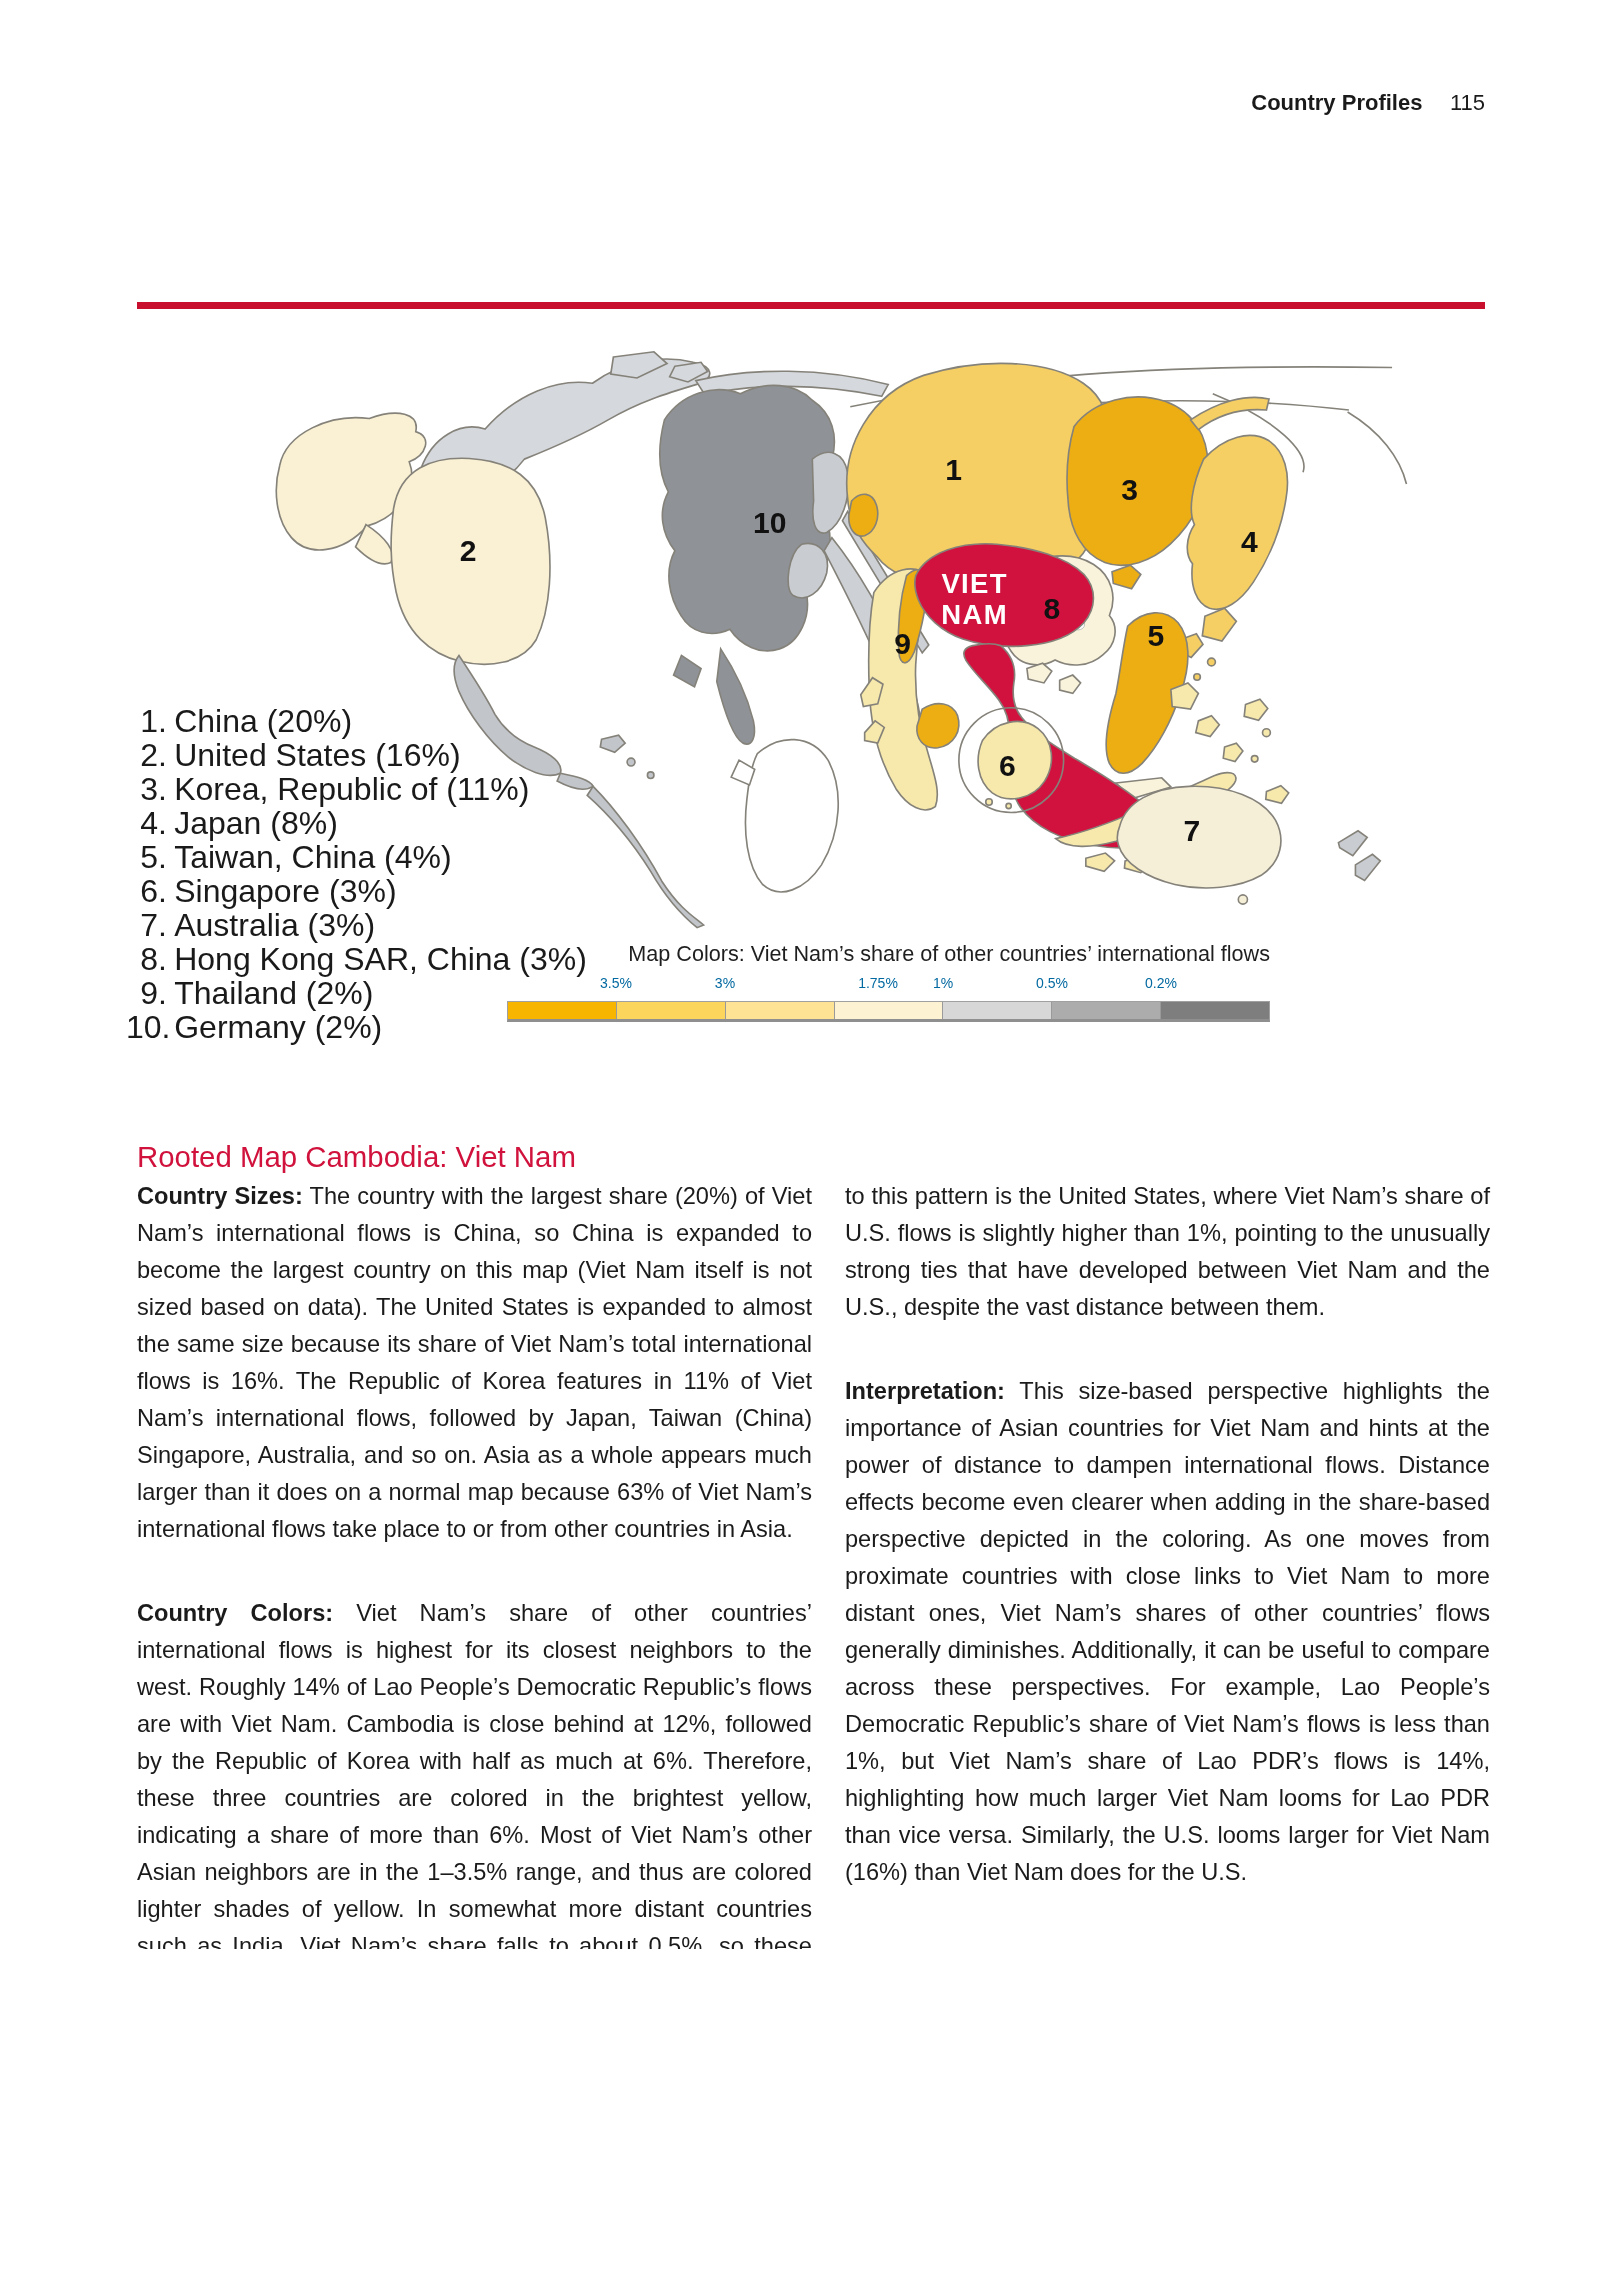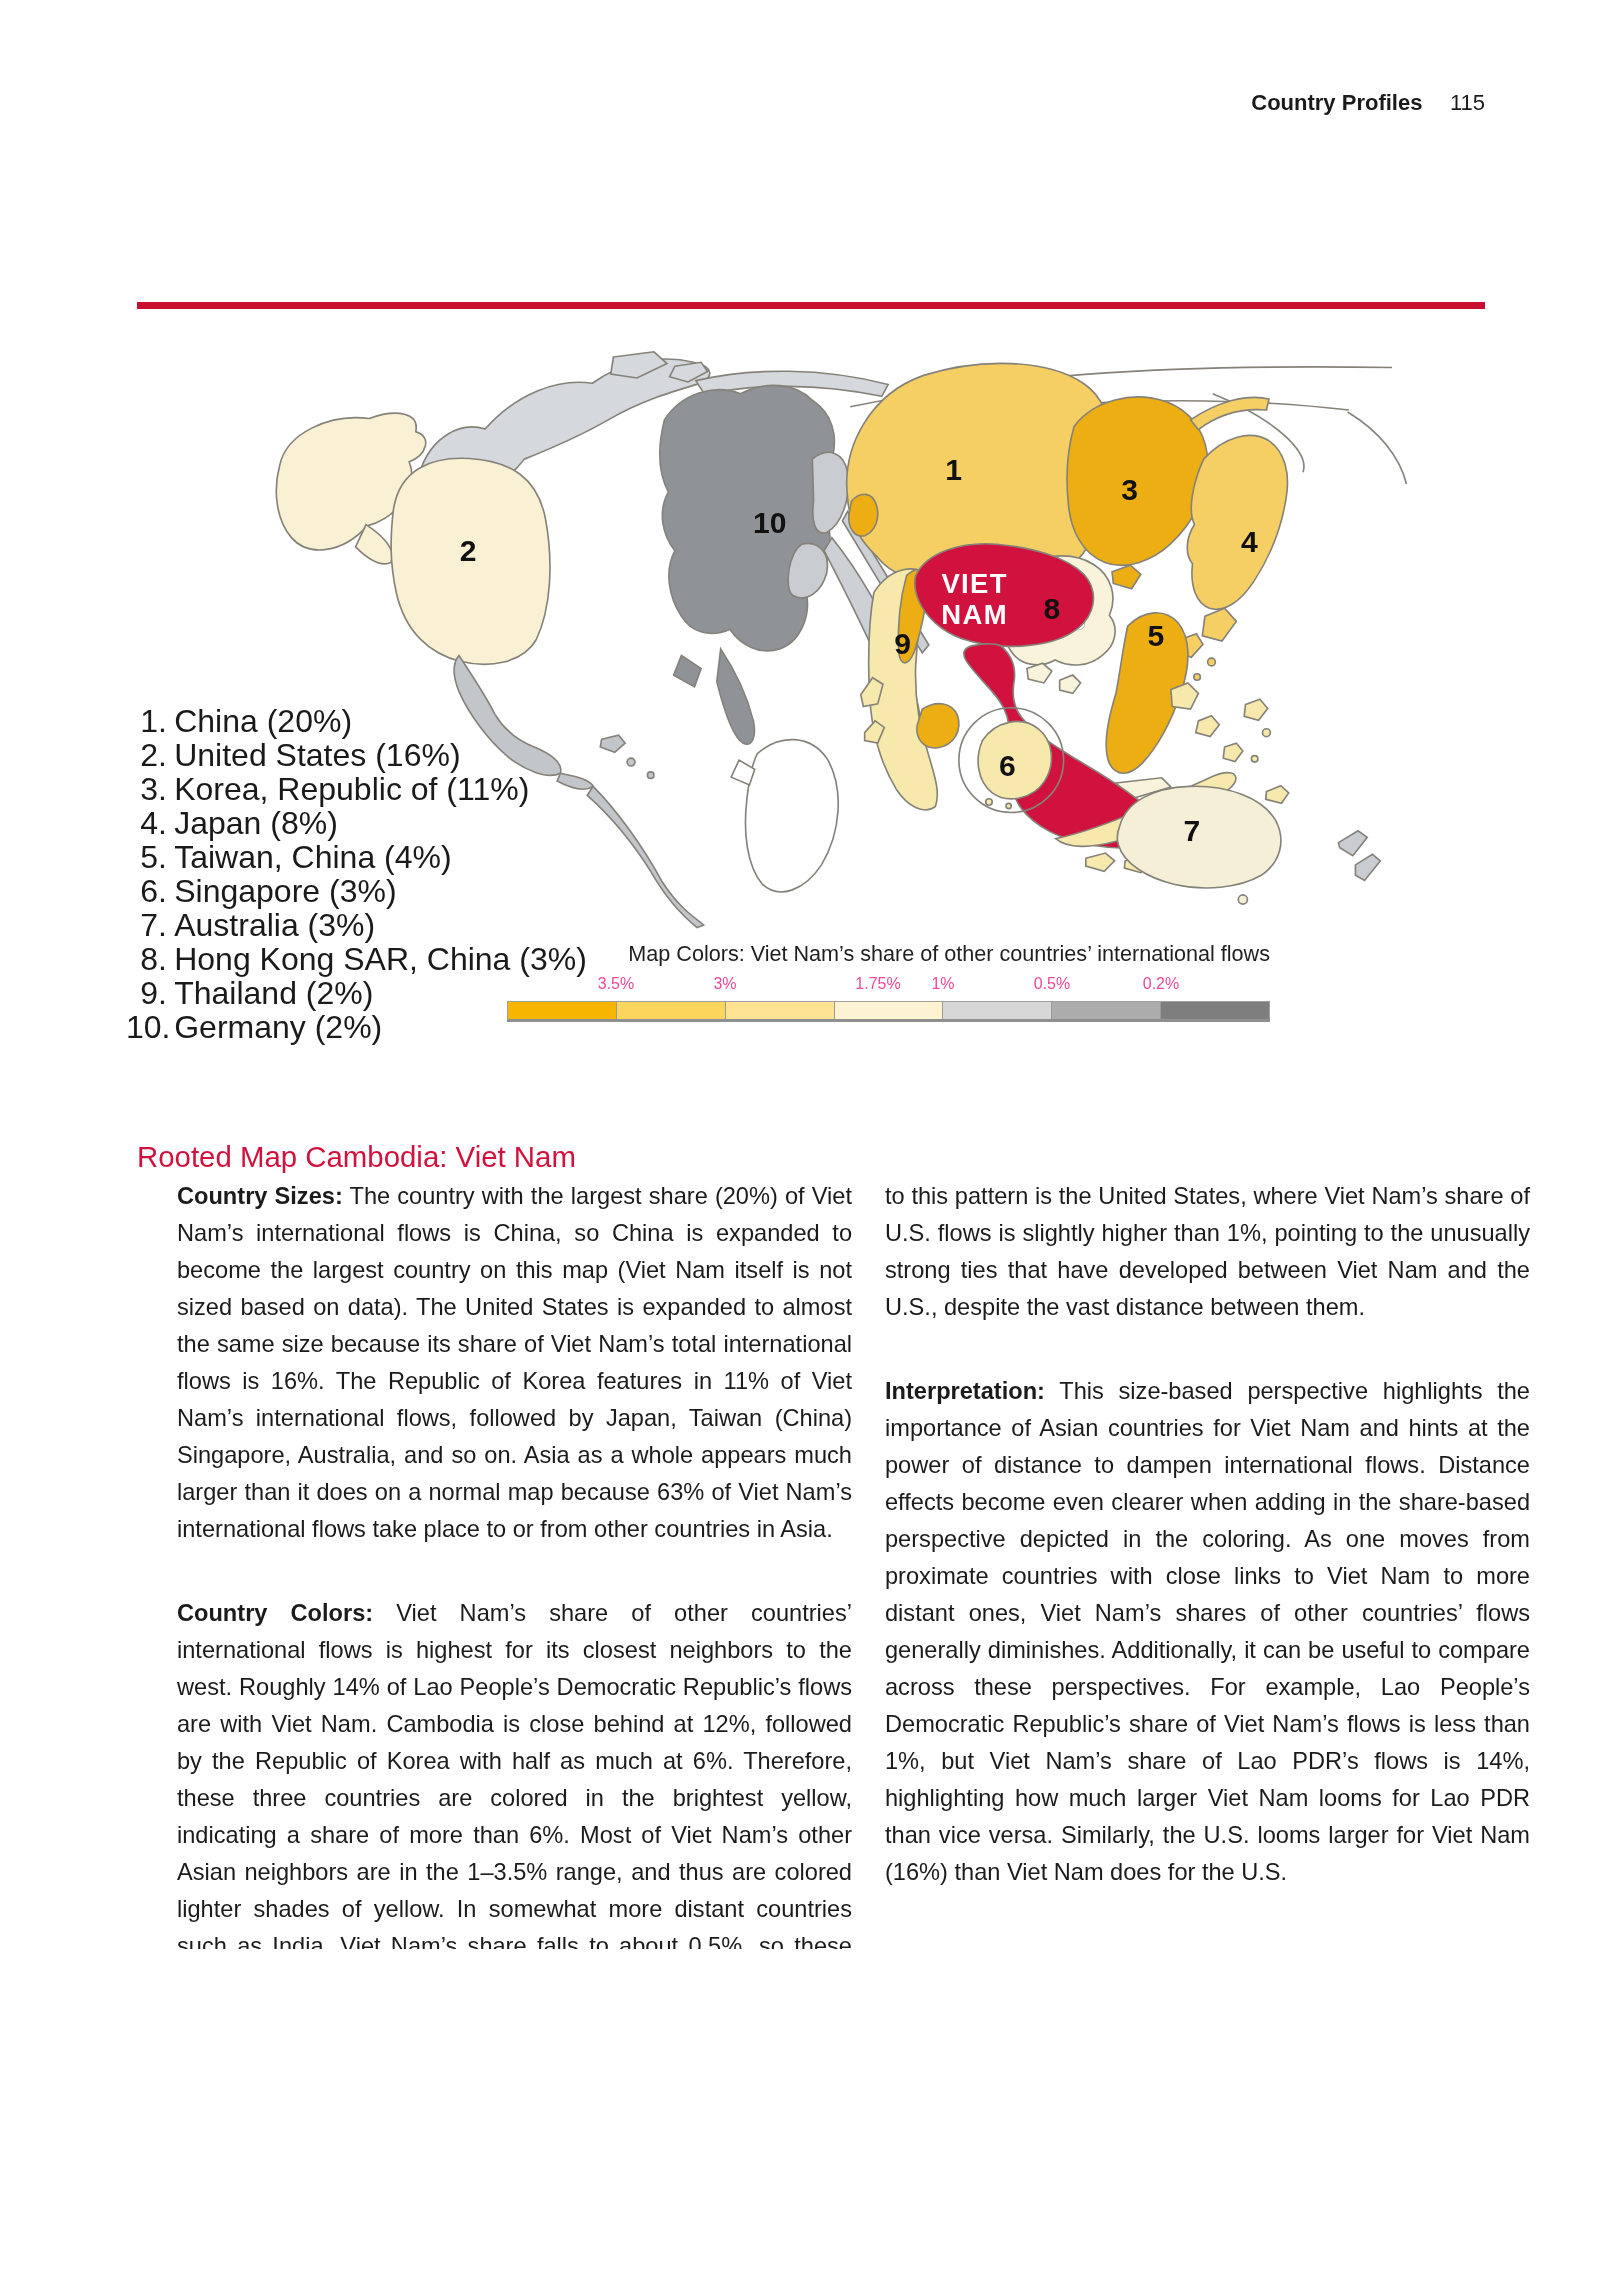--- a/index.html
+++ b/index.html
@@ -18,35 +18,35 @@
   #map-svg path, #map-svg circle{stroke:#85827a;stroke-width:2.5;}
   #map-svg text.num{font-family:"Liberation Sans",sans-serif;font-weight:700;font-size:46px;fill:#111;text-anchor:middle;stroke:none;}
   #map-svg text.vnm{font-family:"Liberation Sans",sans-serif;font-weight:700;font-size:42px;fill:#ffffff;text-anchor:middle;letter-spacing:2px;stroke:none;}
   
   .country-list{position:absolute;left:126px;top:704px;margin:0;padding:0;list-style:none;font-size:32px;}
   .country-list li{height:34px;line-height:34px;white-space:nowrap;}
   .country-list .num{display:inline-block;width:41px;text-align:right;margin-right:7.2px;}
   
   .legend{position:absolute;left:507px;top:941px;width:763px;}
   .legend-title{text-align:right;font-size:21.6px;color:#1f1f1f;}
-  .legend-ticks{position:relative;height:22px;margin-top:7.9px;font-size:16px;color:#ec4899;}
+  .legend-ticks{position:relative;height:22px;margin-top:7.9px;font-size:14px;color:#0369a1;}
   .legend-ticks span{position:absolute;transform:translateX(-50%);white-space:nowrap;}
   .legend-ticks span:nth-child(1){left:14.286%;}
   .legend-ticks span:nth-child(2){left:28.571%;}
   .legend-ticks span:nth-child(3){left:42.857%;margin-left:44px;}
   .legend-ticks span:nth-child(4){left:57.143%;}
   .legend-ticks span:nth-child(5){left:71.429%;}
   .legend-ticks span:nth-child(6){left:85.714%;}
   .legend-bar{display:flex;height:17px;margin-top:3.9px;border:0.7px solid #a0a0a0;border-bottom:3.3px solid #8f8f8f;}
   .legend-bar .sw{flex:1;border-left:0.7px solid #9a9a9a;}
   .legend-bar .sw:first-child{border-left:none;}
   
   .section-heading{position:absolute;left:137px;top:1140px;font-size:29.4px;font-weight:400;color:#D0123C;}
   
-  .col{position:absolute;top:1178px;font-size:23.6px;line-height:37px;text-align:justify;color:#1b1b1b;margin-left:40px;}
+  .col{position:absolute;top:1178px;font-size:23.6px;line-height:37px;text-align:justify;color:#1b1b1b;}
   .col p{margin:0 0 47px 0;}
   .col b{font-weight:700;}
   .col-left{left:137px;width:675px;}
   .col-right{left:845px;width:645px;}
 </style>
 </head>
 <body>
 
 <div id="page">
 

